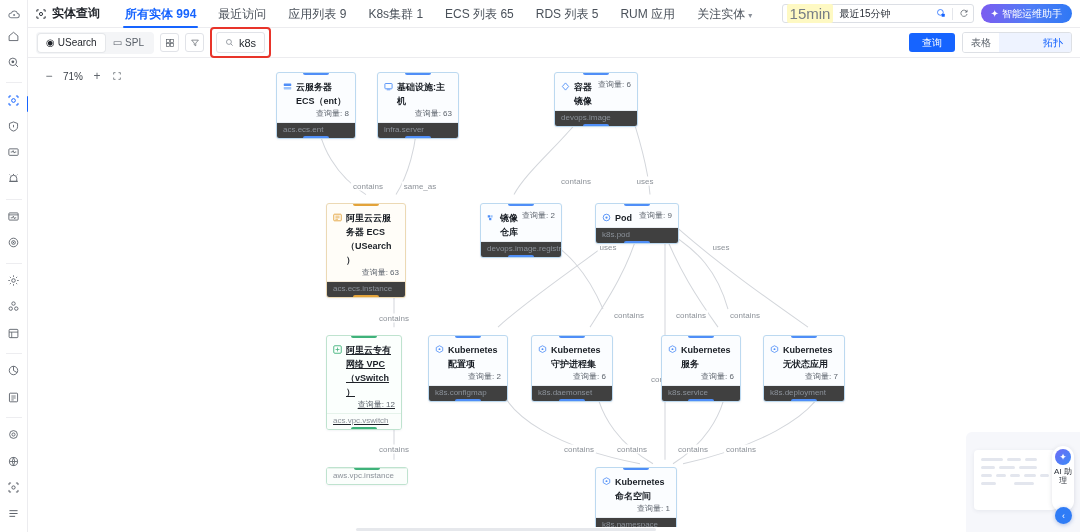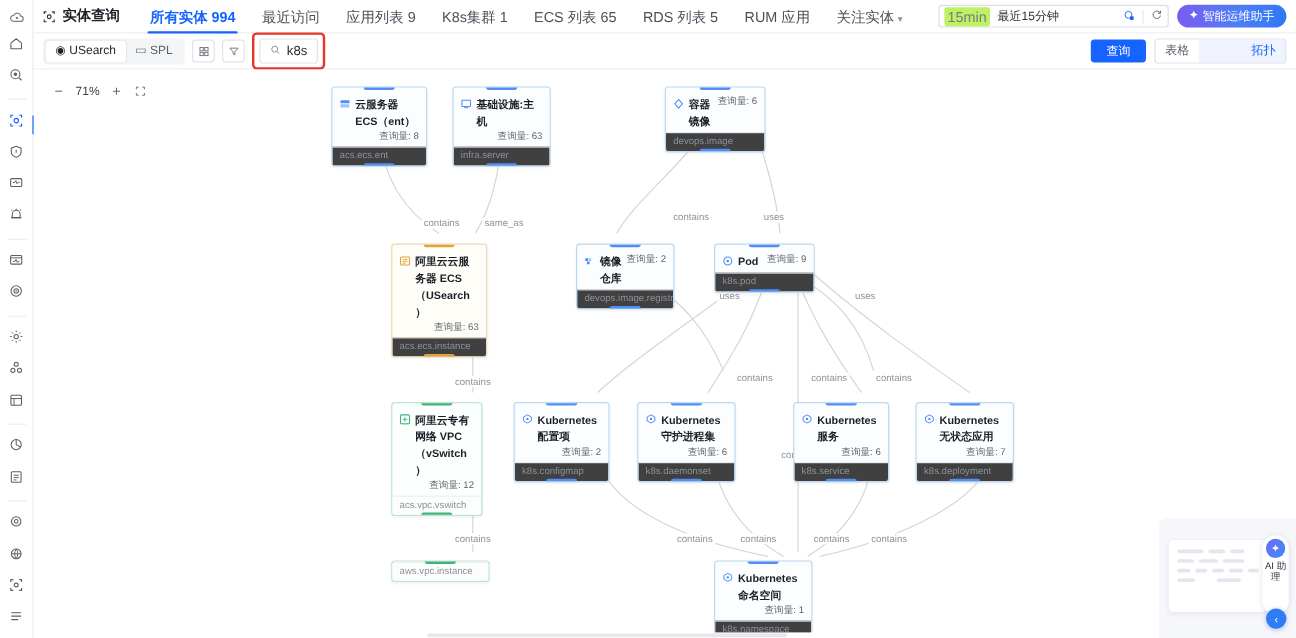--- a/index.html
+++ b/index.html
@@ -56,21 +56,21 @@
   .tab.active::after {
     content:""; position:absolute; left:9px; right:9px; bottom:0;
     height:2px; background:#1664ff; border-radius:1px;
   }
   .tab .chev { font-size:8px; margin-left:3px; color:#8a9099; }
   .topbar-right { margin-left:auto; display:flex; align-items:center; gap:7px; }
   .timepick {
     width:192px; height:19px; border:1px solid #dcdfe5; border-radius:3px;
     display:flex; align-items:center; padding:0 4px; gap:6px; background:#fff;
   }
-  .timepick .badge { font-size:12px; color:#757c85; background:#bef264; border-radius:2px; padding:1px 3px; }
+  .timepick .badge { font-size:15px; color:#757c85; background:#fef9c3; border-radius:2px; padding:1px 3px; }
   .timepick .txt { font-size:10px; color:#2b3039; flex:1; }
   .timepick .ic { font-size:9px; color:#1664ff; }
   .timepick .sep { width:1px; height:12px; background:#e4e6eb; }
   .refresh-ic { font-size:10px; color:#5a6068; }
   .ai-btn {
     height:19px; border-radius:10px; padding:0 10px; font-size:10px; color:#fff;
     display:flex; align-items:center; gap:3px; cursor:pointer;
     background:linear-gradient(90deg,#7b5cf0 0%,#4f7df6 55%,#2f78f5 100%);
   }
 
@@ -568,21 +568,21 @@
               </svg></span>
           <span class="ncol">
             <span class="ntitle">Pod</span>
           </span>
           <span class="ncount" style="margin-top:0;">查询量: 9</span>
         </div>
         <div class="nkey">k8s.pod</div>
         <div class="capb"></div>
       </div>
 
-      <div class="node green" style="left:298px; top:277px; width:76px;">
+      <div class="node green" style="left:298px; top:277px; width:76px;text-decoration:underline;">
         <div class="cap"></div>
         <div class="body">
           <span class="nico"><svg width="9" height="9" viewBox="0 0 12 12">
                 <rect x="1" y="1" width="10" height="10" rx="1.4" fill="none" stroke="#3fb27a" stroke-width="1.2"></rect>
                 <path d="M3.4 6h5.2M6 3.4v5.2" stroke="#3fb27a" stroke-width="1"></path>
               </svg></span>
           <span class="ncol">
             <span class="ntitle">阿里云专有网络 VPC（vSwitch）</span>
             <div class="ncount">查询量: 12</div>
           </span>

